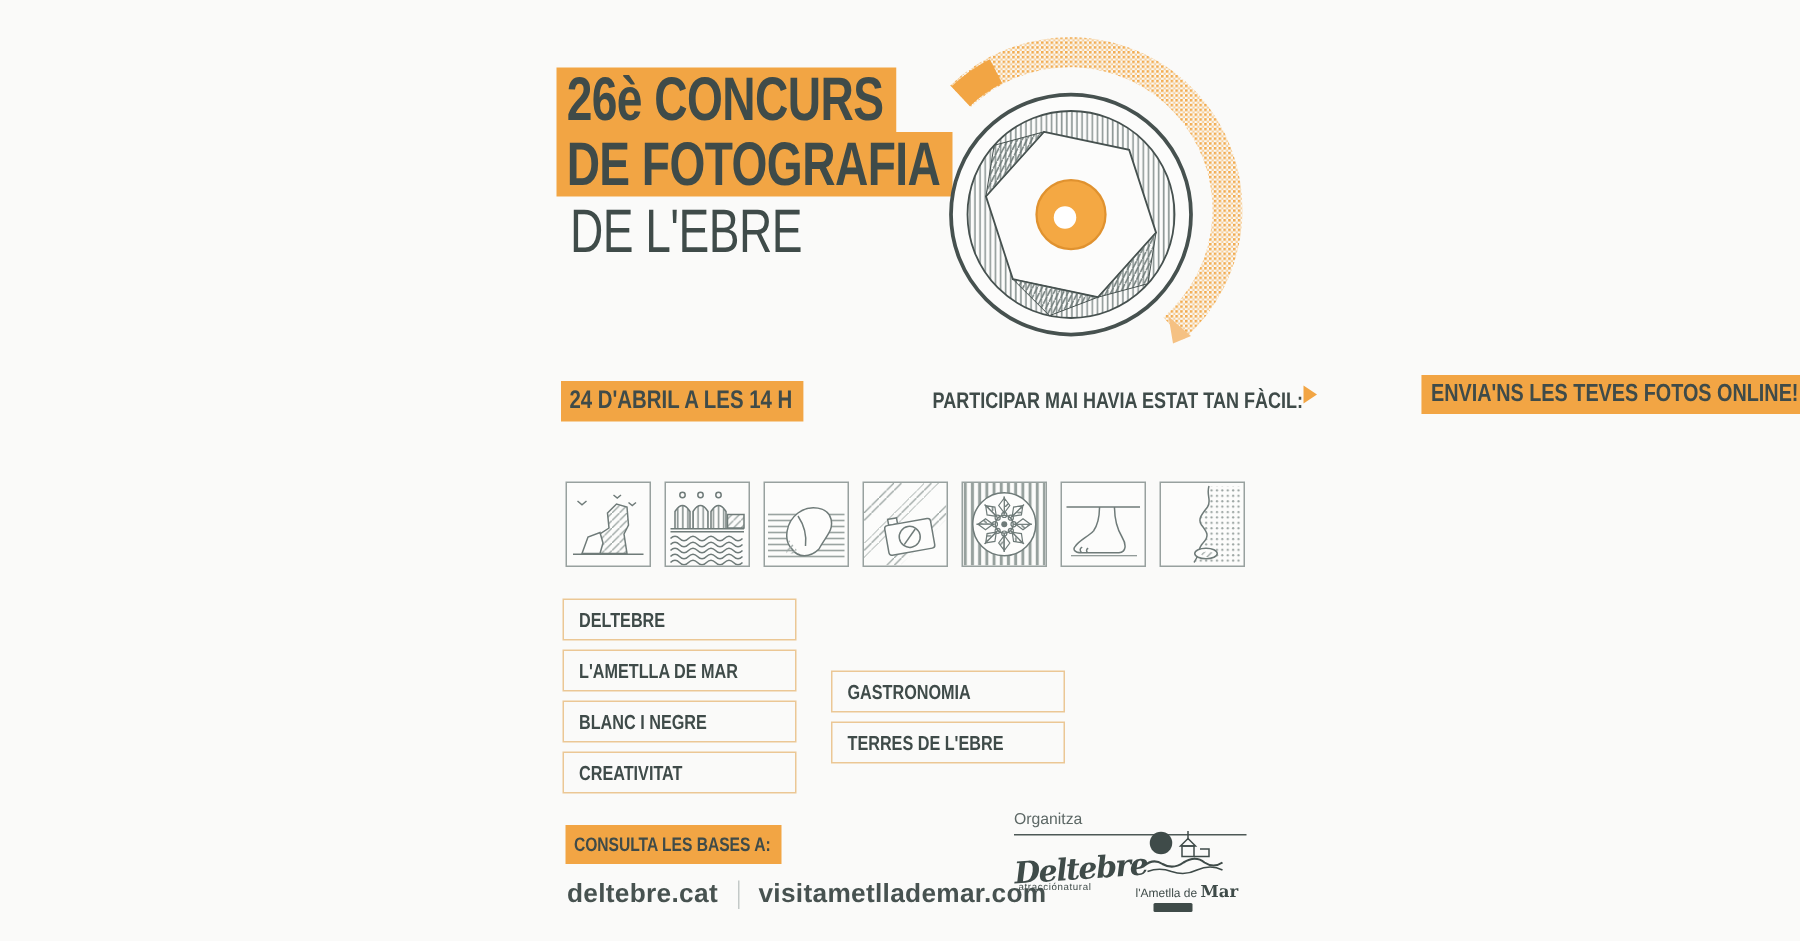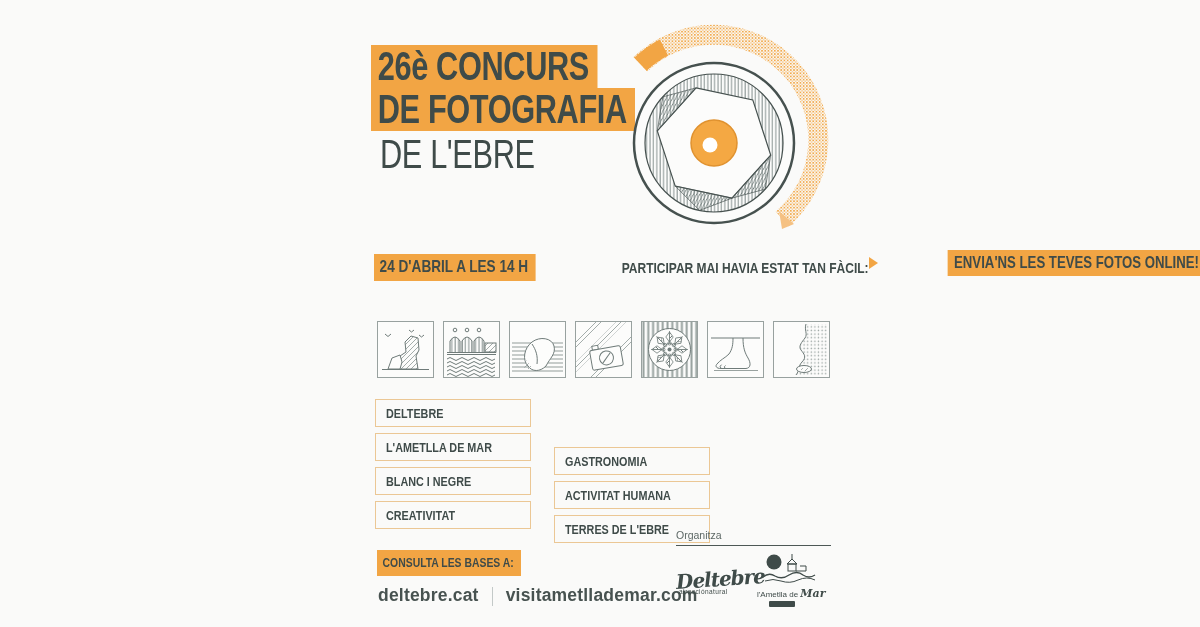--- a/index.html
+++ b/index.html
@@ -51,31 +51,31 @@
   .cats-right{position:absolute;left:554px;top:399px;width:156px;margin-top:48px;}
   .cat-box{height:28px;margin-bottom:6px;border:1px solid var(--orange-border);display:flex;align-items:center;padding-left:10px;}
   .cat-box span{font-size:13.5px;font-weight:700;color:var(--dark);transform:scaleX(.8);transform-origin:left center;white-space:nowrap;}
 
   
   .consulta{position:absolute;left:377px;top:550px;background:var(--orange);padding:5px 9px 6px 7px;font-size:13px;font-weight:700;transform-origin:left top;transform:scaleX(.8);white-space:nowrap;}
   .urls{position:absolute;left:378px;top:585px;display:flex;align-items:flex-end;}
   .url{font-size:17.5px;font-weight:700;color:#475250;letter-spacing:.2px;}
   .url-sep{width:1px;height:19px;background:#c3c9c8;margin:0 13px;}
 
-  .organitza{position:absolute;left:676px;top:529px;width:155px;}
+  .organitza{position:absolute;left:676px;top:540px;width:155px;}
   .organitza-label{font-size:10.5px;color:#5d6866;}
   .organitza-line{border-top:1px solid #4d5856;margin-top:4px;width:155px;}
 
   .logo-deltebre{position:absolute;left:676px;top:567px;width:76px;}
   .logo-deltebre .script{font-family:"DejaVu Serif",serif;font-style:italic;font-weight:700;font-size:20px;color:var(--dark);display:inline-block;transform:rotate(-4deg);letter-spacing:-1px;}
   .logo-deltebre .tagline{font-size:6.5px;letter-spacing:.4px;color:var(--dark);margin-top:-3px;margin-left:3px;}
 
   .logo-ametlla{position:absolute;left:757px;top:552px;width:64px;text-align:center;}
   .logo-ametlla .name{font-size:8px;color:var(--dark);white-space:nowrap;margin-top:-1px;}
-  .logo-ametlla .name .mar{font-family:"DejaVu Serif",serif;font-style:italic;font-weight:700;font-size:11px;}
+  .logo-ametlla .name .mar{font-family:"DejaVu Serif",serif;font-weight:700;font-size:11px;}
   .logo-ametlla .tag-chip{width:26px;height:6px;background:var(--dark);border-radius:1px;margin:1px auto 0 12px;}
 </style>
 </head>
 <body>
 
 <svg width="0" height="0" style="position:absolute" aria-hidden="true">
   <defs>
     <pattern id="pDiag" width="5" height="5" patternUnits="userSpaceOnUse">
         <path d="M0 5 L5 0" stroke="#9aa4a1" stroke-width="0.9"></path>
       </pattern>
@@ -291,23 +291,20 @@
       </div>
     <div class="cat-box">
         <span>CREATIVITAT</span>
       </div>
   </div>
   <div class="cats-right">
     <div class="cat-box">
         <span>GASTRONOMIA</span>
       </div>
     <div class="cat-box">
-        <span>ACTIVITAT HUMANA</span>
-      </div>
-    <div class="cat-box">
         <span>TERRES DE L'EBRE</span>
       </div>
   </div>
 
   <div class="consulta">CONSULTA LES BASES A:</div>
 
   <div class="urls">
     <span class="url">deltebre.cat</span>
     <span class="url-sep"></span>
     <span class="url">visitametllademar.com</span>

